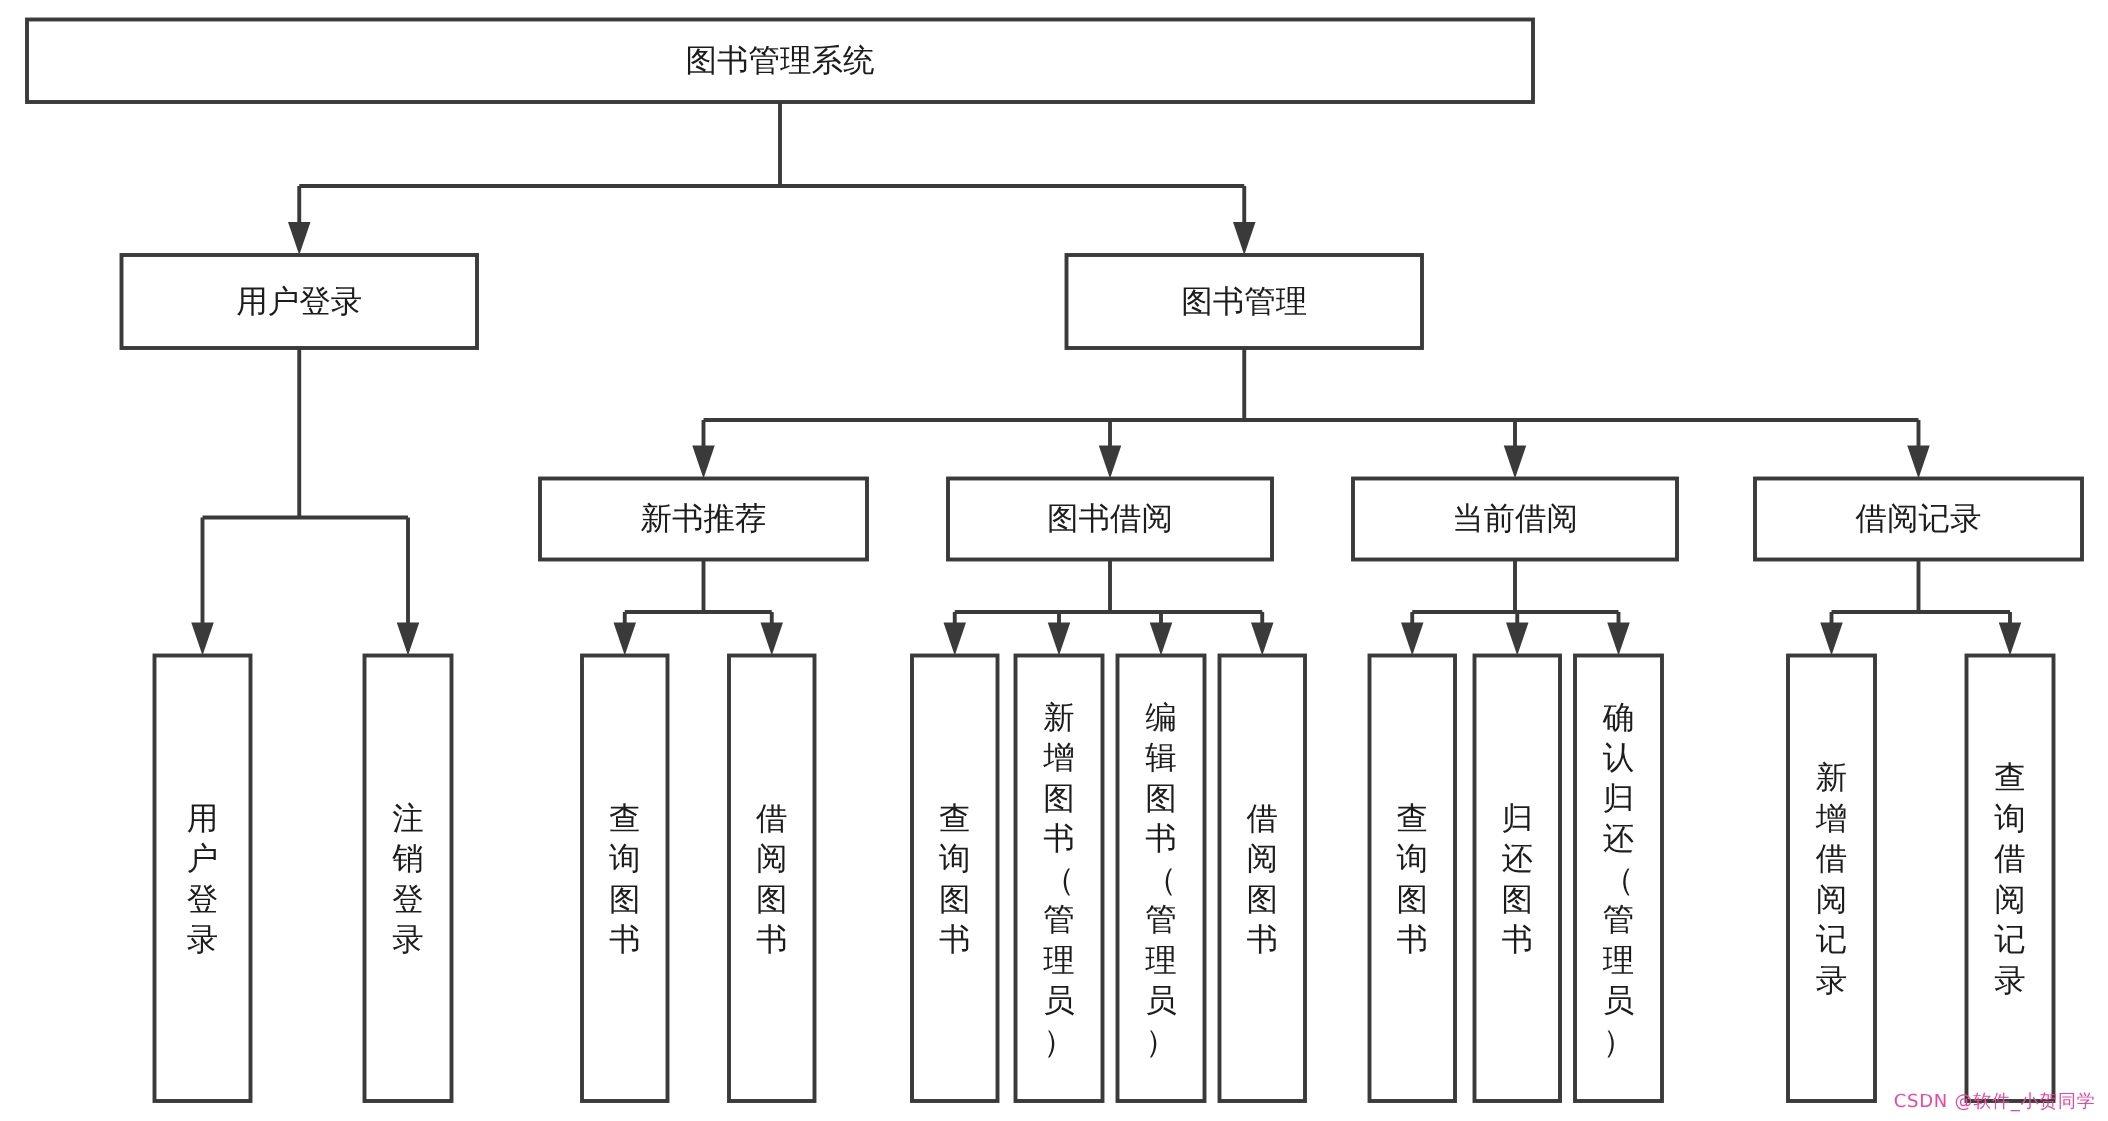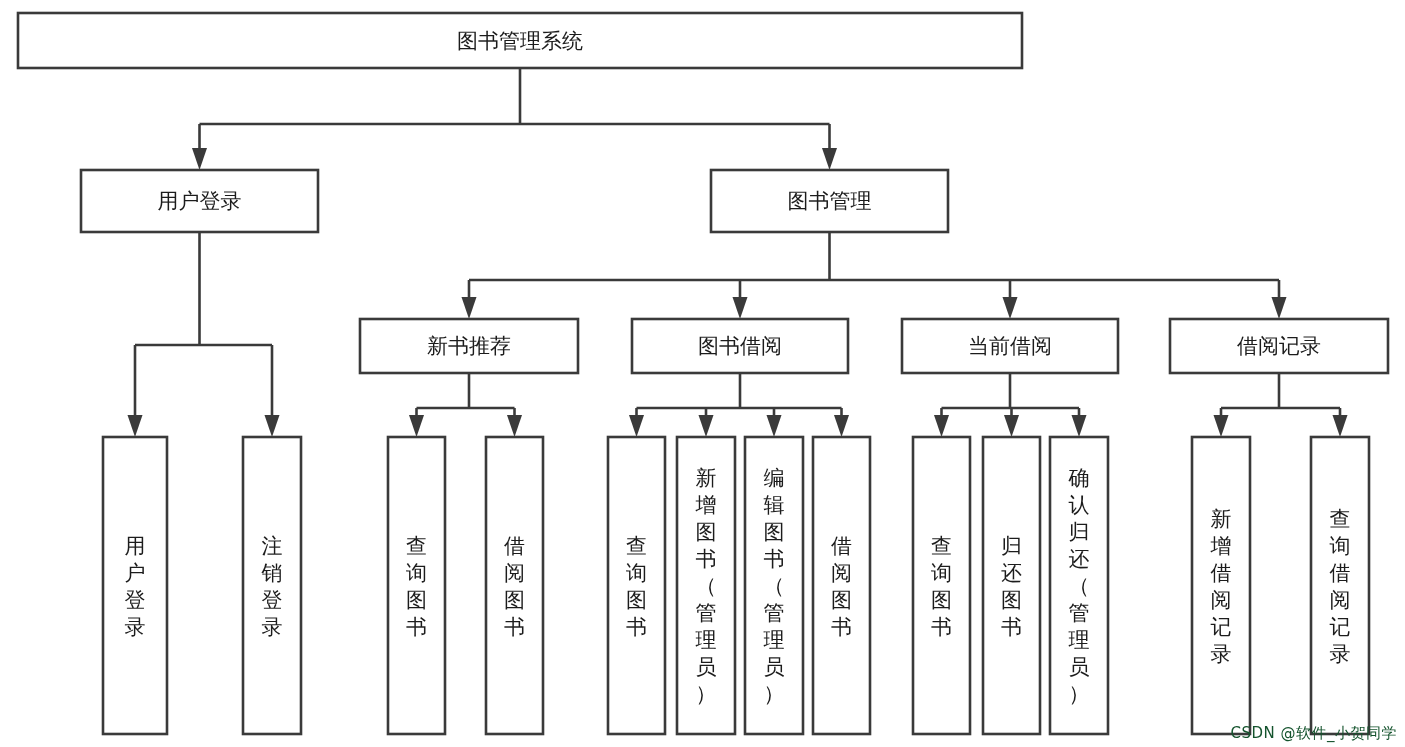--- a/index.html
+++ b/index.html
@@ -52,22 +52,22 @@
   .node-label-vertical {
     fill: #1c1c1c;
     font-family: "DejaVu Sans", "Liberation Sans", sans-serif;
     font-size: 21px;
     text-anchor: middle;
   }
   .watermark {
     position: absolute;
     right: 8px;
     bottom: 4px;
-    color: #14532d;
-    font-size: 15px;
+    color: #ec4899;
+    font-size: 12px;
     font-family: "DejaVu Sans", "Liberation Sans", sans-serif;
     letter-spacing: 0.5px;
     white-space: nowrap;
     user-select: none;
   }
 </style>
 </head>
 <body>
 
 <div id="diagram-root">

